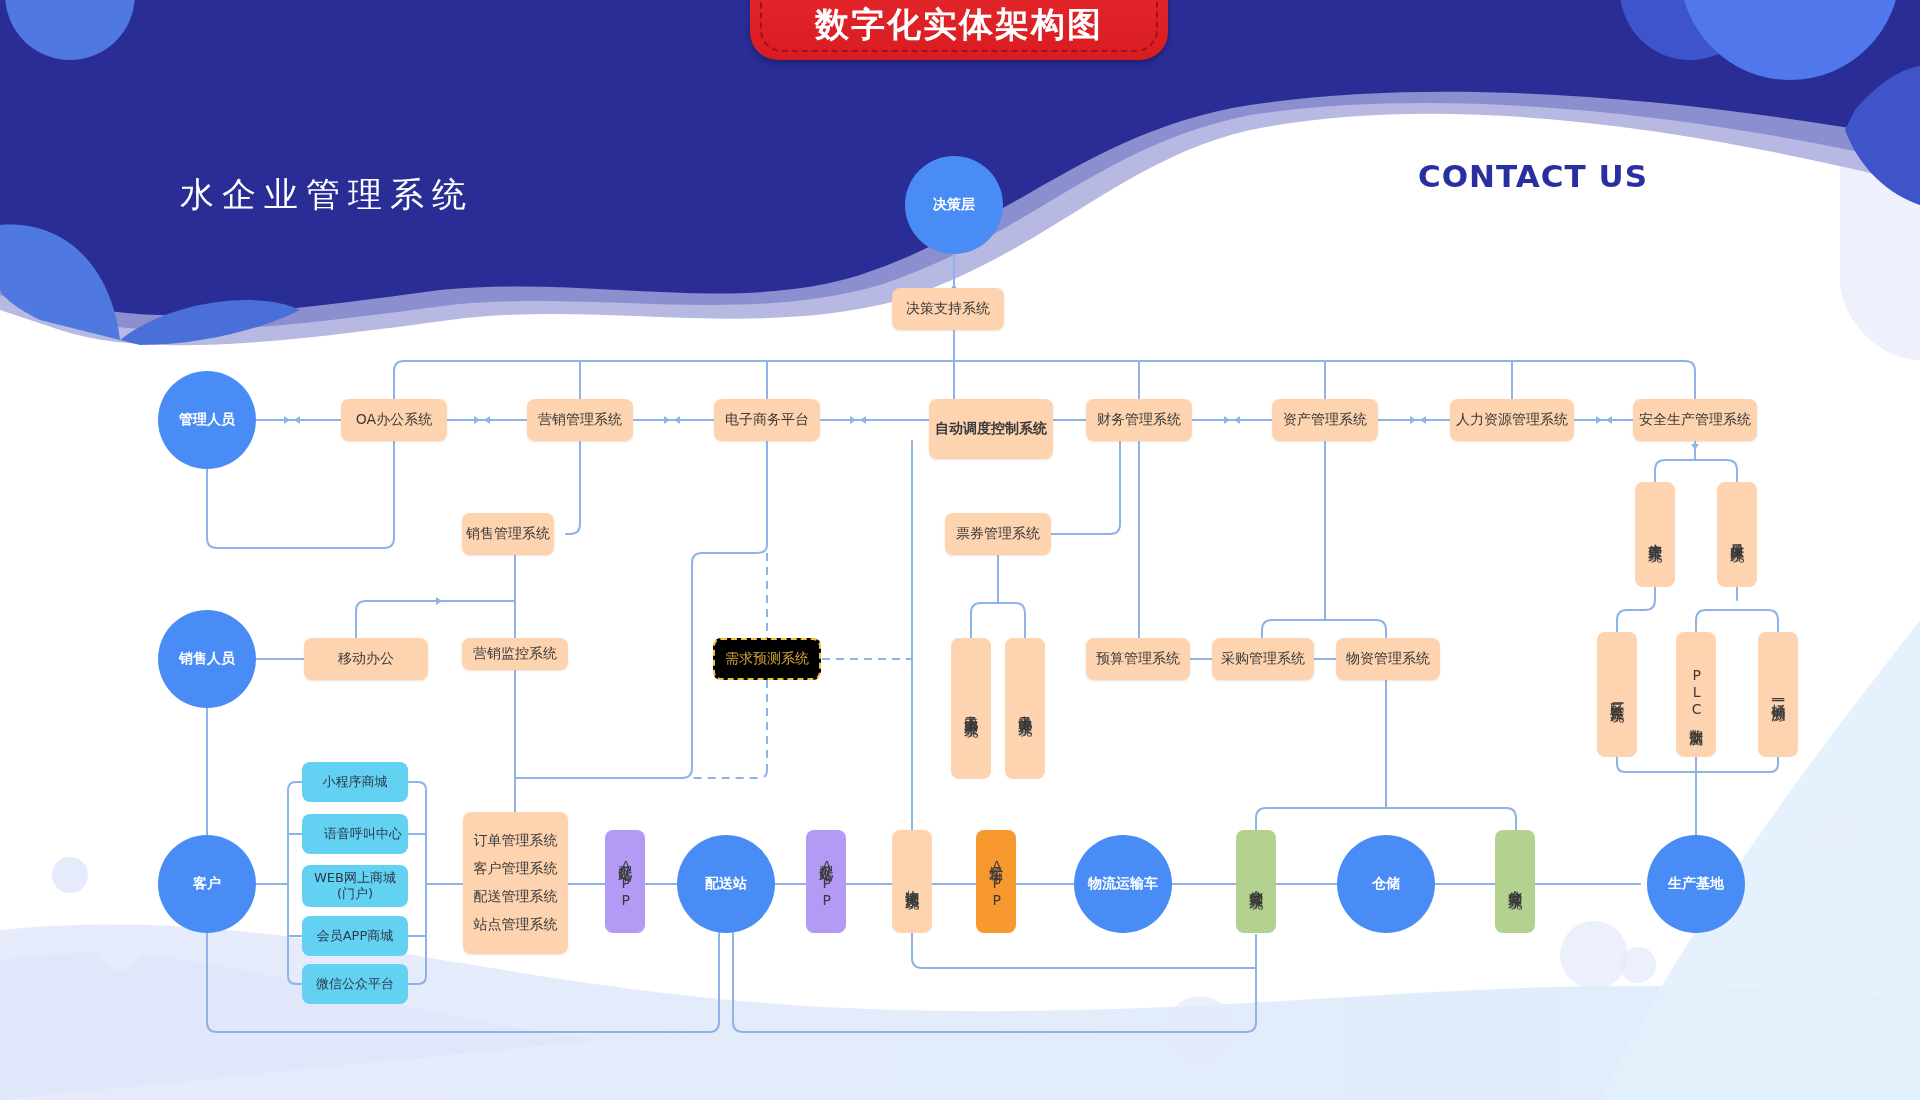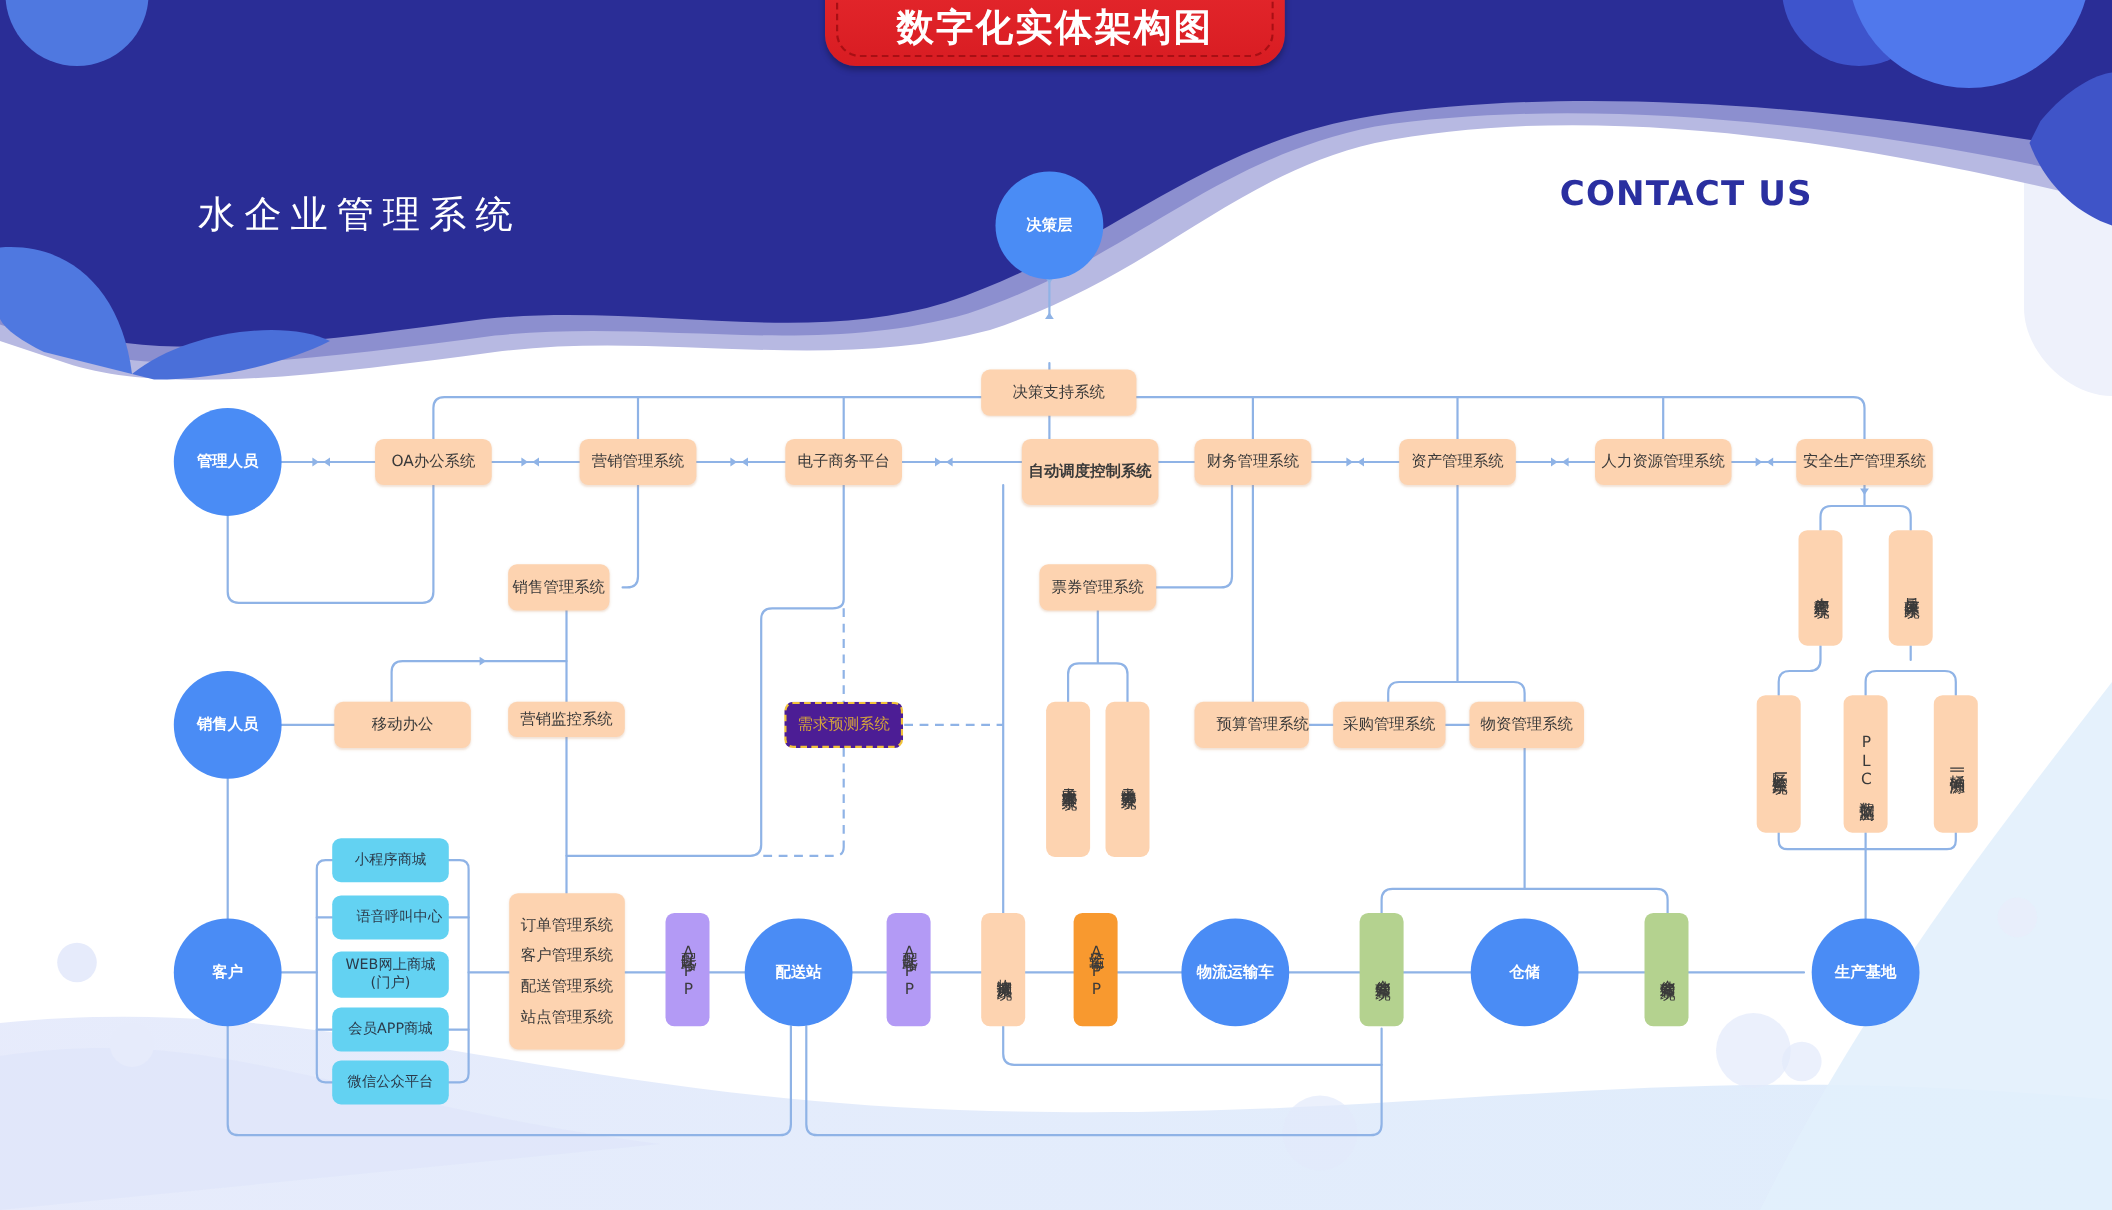--- a/index.html
+++ b/index.html
@@ -8,21 +8,21 @@
   #wires{position:absolute;left:0;top:0;width:1920px;height:1100px;}
   .node{position:absolute;box-sizing:border-box;display:flex;align-items:center;justify-content:center;text-align:center;color:#3a3a3a;}
   .box{background:#fdd3b0;border-radius:8px;font-size:14px;box-shadow:0 1px 2px rgba(200,140,90,.25);}
   .circle{background:#4a8cf5;border-radius:50%;color:#fff;font-weight:bold;font-size:14px;}
   .vbox{writing-mode:vertical-rl;text-orientation:upright;letter-spacing:1px;font-size:14px;border-radius:8px;line-height:1.1;}
   .peach{background:#fdd3b0;}
   .purple{background:#b39af5;}
   .orange{background:#f8992f;}
   .green{background:#b4d28f;}
   .cyan{background:#63d2f2;border-radius:8px;font-size:13px;line-height:1.2;color:#2b3a4a;}
-  .dashed{background:#4c1d95;border:2px dashed #f0c23a;color:#d6a63a;border-radius:8px;font-size:14px;}
+  .dashed{background:#000000;border:2px dashed #f0c23a;color:#d6a63a;border-radius:8px;font-size:14px;}
   .multi{flex-direction:column;gap:10px;font-size:14px;}
   #banner{position:absolute;left:750px;top:-12px;width:418px;height:72px;background:linear-gradient(180deg,#e3262b,#d81c22);border-radius:0 0 28px 28px;box-shadow:0 3px 6px rgba(0,0,0,.3);}
   #banner-inner{position:absolute;left:10px;top:0;right:10px;bottom:8px;border:2px dashed #a80f14;border-top:none;border-radius:0 0 22px 22px;}
   #banner-title{position:absolute;left:0;right:0;top:14px;text-align:center;color:#fff;font-size:34px;font-weight:bold;letter-spacing:2px;}
   #subtitle{position:absolute;left:180px;top:172px;color:#fff;font-size:34px;letter-spacing:8px;}
   #contact{position:absolute;left:1418px;top:158px;color:#2a2fa0;font-size:31px;font-weight:bold;letter-spacing:1px;font-family:"DejaVu Sans","Liberation Sans",sans-serif;}
 </style>
 </head>
 <body>
 
@@ -183,21 +183,21 @@
 <div class="node circle" style="left:1074px;top:835px;width:98px;height:98px;">
     <span>物流运输车</span>
   </div>
 <div class="node circle" style="left:1337px;top:835px;width:98px;height:98px;">
     <span>仓储</span>
   </div>
 <div class="node circle" style="left:1647px;top:835px;width:98px;height:98px;">
     <span>生产基地</span>
   </div>
 
-<div class="node box" style="left:892px;top:288px;width:141px;height:42px;margin-top:48px;">
+<div class="node box" style="left:892px;top:288px;width:112px;height:42px;">
     <span>决策支持系统</span>
   </div>
 
 <div class="node box" style="left:341px;top:399px;width:106px;height:42px;">
     <span>OA办公系统</span>
   </div>
 <div class="node box" style="left:527px;top:399px;width:106px;height:42px;">
     <span>营销管理系统</span>
   </div>
 <div class="node box" style="left:714px;top:399px;width:106px;height:42px;">
@@ -234,21 +234,21 @@
   </div>
 <div class="node dashed" style="left:713px;top:638px;width:108px;height:42px;">
     <span>需求预测系统</span>
   </div>
 <div class="node vbox peach" style="left:951px;top:638px;width:40px;height:141px;">
     <span>电子水票管理系统</span>
   </div>
 <div class="node vbox peach" style="left:1005px;top:638px;width:40px;height:141px;">
     <span>电子券管理系统</span>
   </div>
-<div class="node box" style="left:1086px;top:638px;width:104px;height:42px;justify-content:flex-end;">
+<div class="node box" style="left:1086px;top:638px;width:104px;height:42px;">
     <span>预算管理系统</span>
   </div>
 <div class="node box" style="left:1212px;top:638px;width:102px;height:42px;">
     <span>采购管理系统</span>
   </div>
 <div class="node box" style="left:1336px;top:638px;width:104px;height:42px;">
     <span>物资管理系统</span>
   </div>
 
 <div class="node vbox peach" style="left:1635px;top:482px;width:40px;height:105px;">

